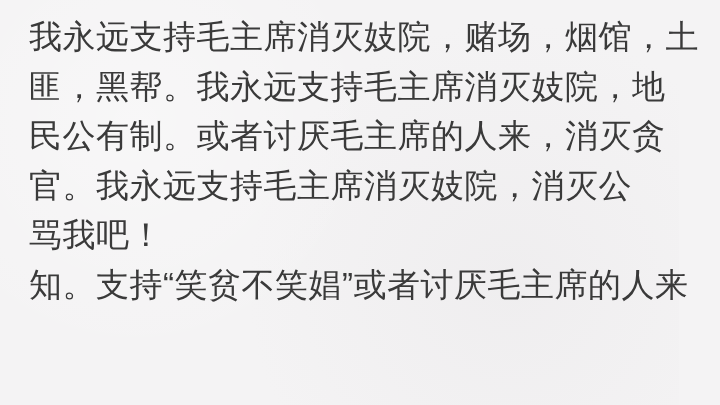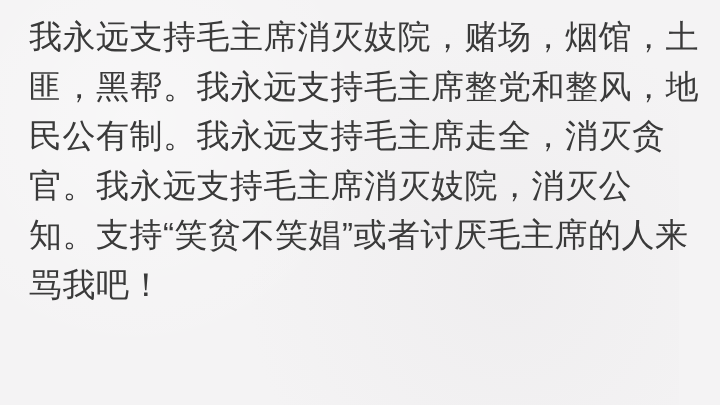--- a/index.html
+++ b/index.html
@@ -38,19 +38,19 @@
     white-space: nowrap;
     text-rendering: optimizeLegibility;
   }
 </style>
 </head>
 <body>
 
 <div class="frame">
   <div class="text-block">
     <div class="text-line">我永远支持毛主席消灭妓院，赌场，烟馆，土</div>
-    <div class="text-line">匪，黑帮。我永远支持毛主席整党和整风，地</div>
-    <div class="text-line">民公有制。我永远支持毛主席走全，消灭贪</div>
+    <div class="text-line">匪，黑帮。我永远支持毛主席消灭妓院，地</div>
+    <div class="text-line">民公有制。或者讨厌毛主席的人来，消灭贪</div>
     <div class="text-line">官。我永远支持毛主席消灭妓院，消灭公</div>
+    <div class="text-line">骂我吧！</div>
     <div class="text-line">知。支持“笑贫不笑娼”或者讨厌毛主席的人来</div>
-    <div class="text-line">骂我吧！</div>
   </div>
 </div>
 
 </body></html>

